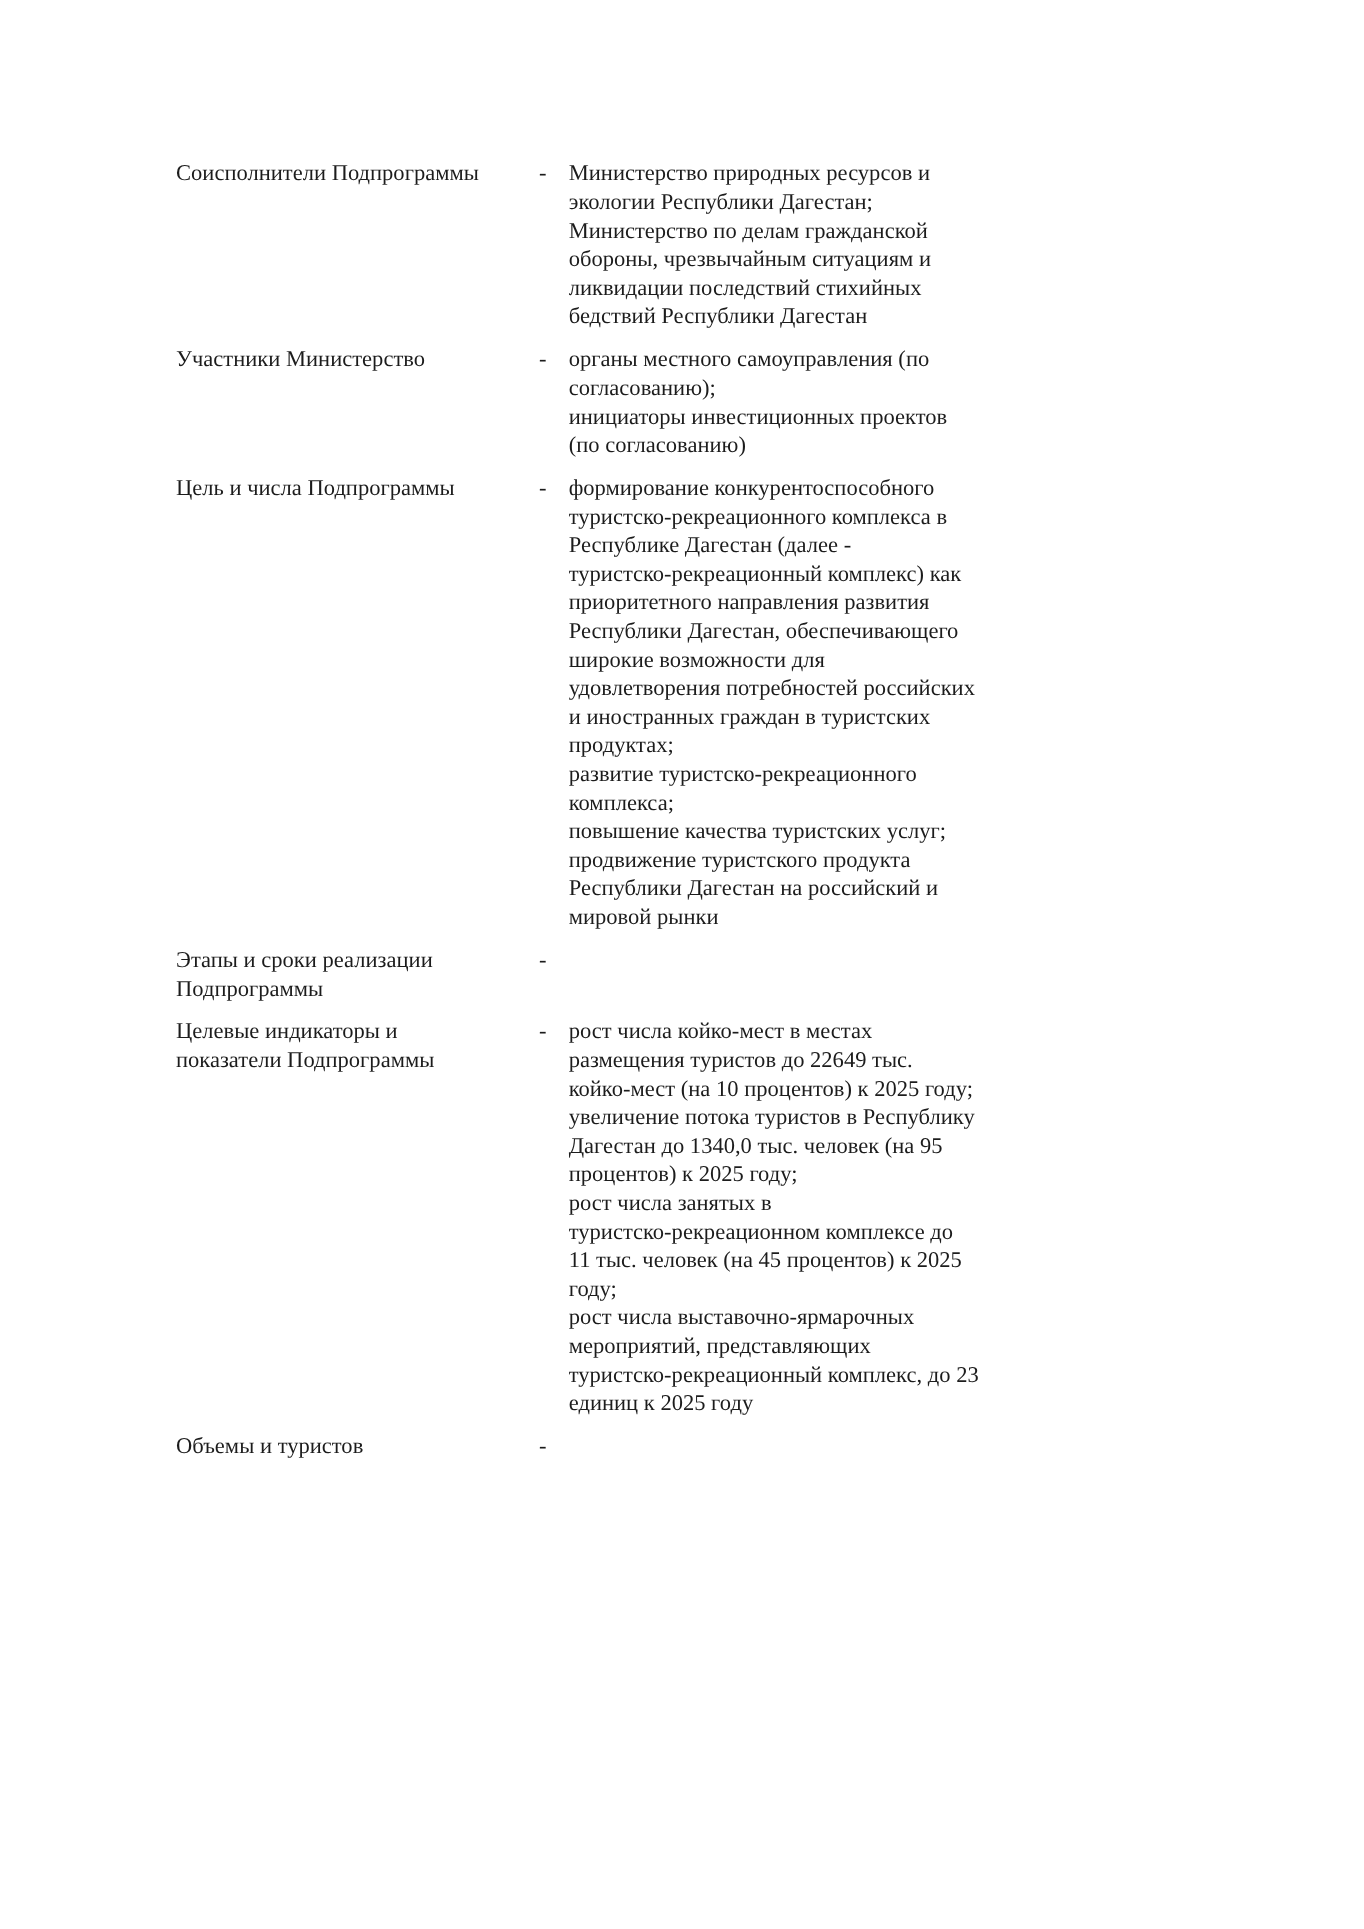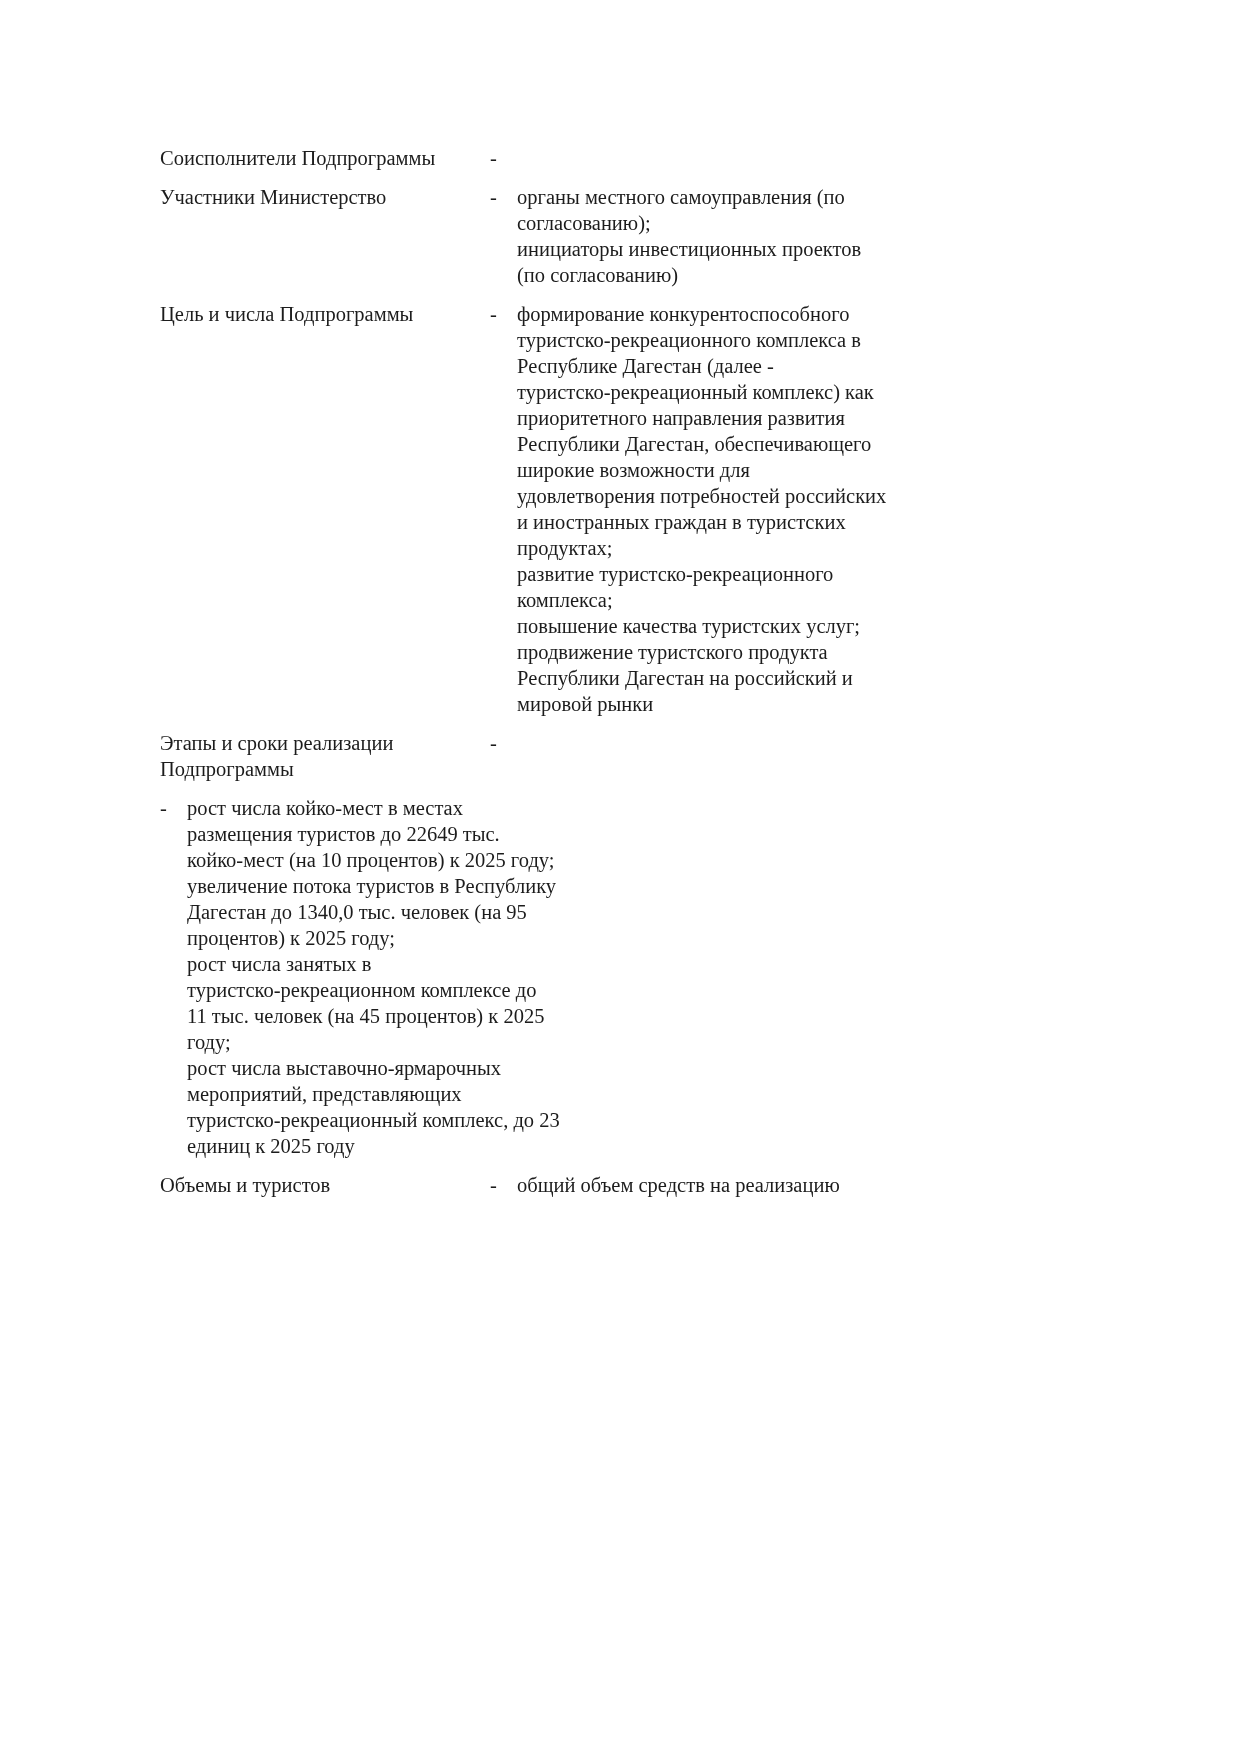--- a/index.html
+++ b/index.html
@@ -46,20 +46,26 @@
 </style>
 </head>
 <body>
 
 <div class="page">
   <div class="doc-table">
 
     <div class="row">
       <div class="label">Соисполнители Подпрограммы</div>
       <div class="dash">-</div>
+      <div class="value">Министерство природных ресурсов и
+экологии Республики Дагестан;
+Министерство по делам гражданской
+обороны, чрезвычайным ситуациям и
+ликвидации последствий стихийных
+бедствий Республики Дагестан</div>
     </div>
 
     <div class="row">
       <div class="label">Участники Министерство</div>
       <div class="dash">-</div>
       <div class="value">органы местного самоуправления (по
 согласованию);
 инициаторы инвестиционных проектов
 (по согласованию)</div>
     </div>
@@ -85,37 +91,38 @@
 мировой рынки</div>
     </div>
 
     <div class="row">
       <div class="label">Этапы и сроки реализации
 Подпрограммы</div>
       <div class="dash">-</div>
     </div>
 
     <div class="row">
+      <div class="label">Целевые индикаторы и
+показатели Подпрограммы</div>
       <div class="dash">-</div>
       <div class="value">рост числа койко-мест в местах
 размещения туристов до 22649 тыс.
 койко-мест (на 10 процентов) к 2025 году;
 увеличение потока туристов в Республику
 Дагестан до 1340,0 тыс. человек (на 95
 процентов) к 2025 году;
 рост числа занятых в
 туристско-рекреационном комплексе до
 11 тыс. человек (на 45 процентов) к 2025
 году;
 рост числа выставочно-ярмарочных
 мероприятий, представляющих
 туристско-рекреационный комплекс, до 23
 единиц к 2025 году</div>
     </div>
 
     <div class="row">
       <div class="label">Объемы и туристов</div>
       <div class="dash">-</div>
-      <div class="value">общий объем средств на реализацию</div>
     </div>
 
   </div>
 </div>
 
 </body></html>

